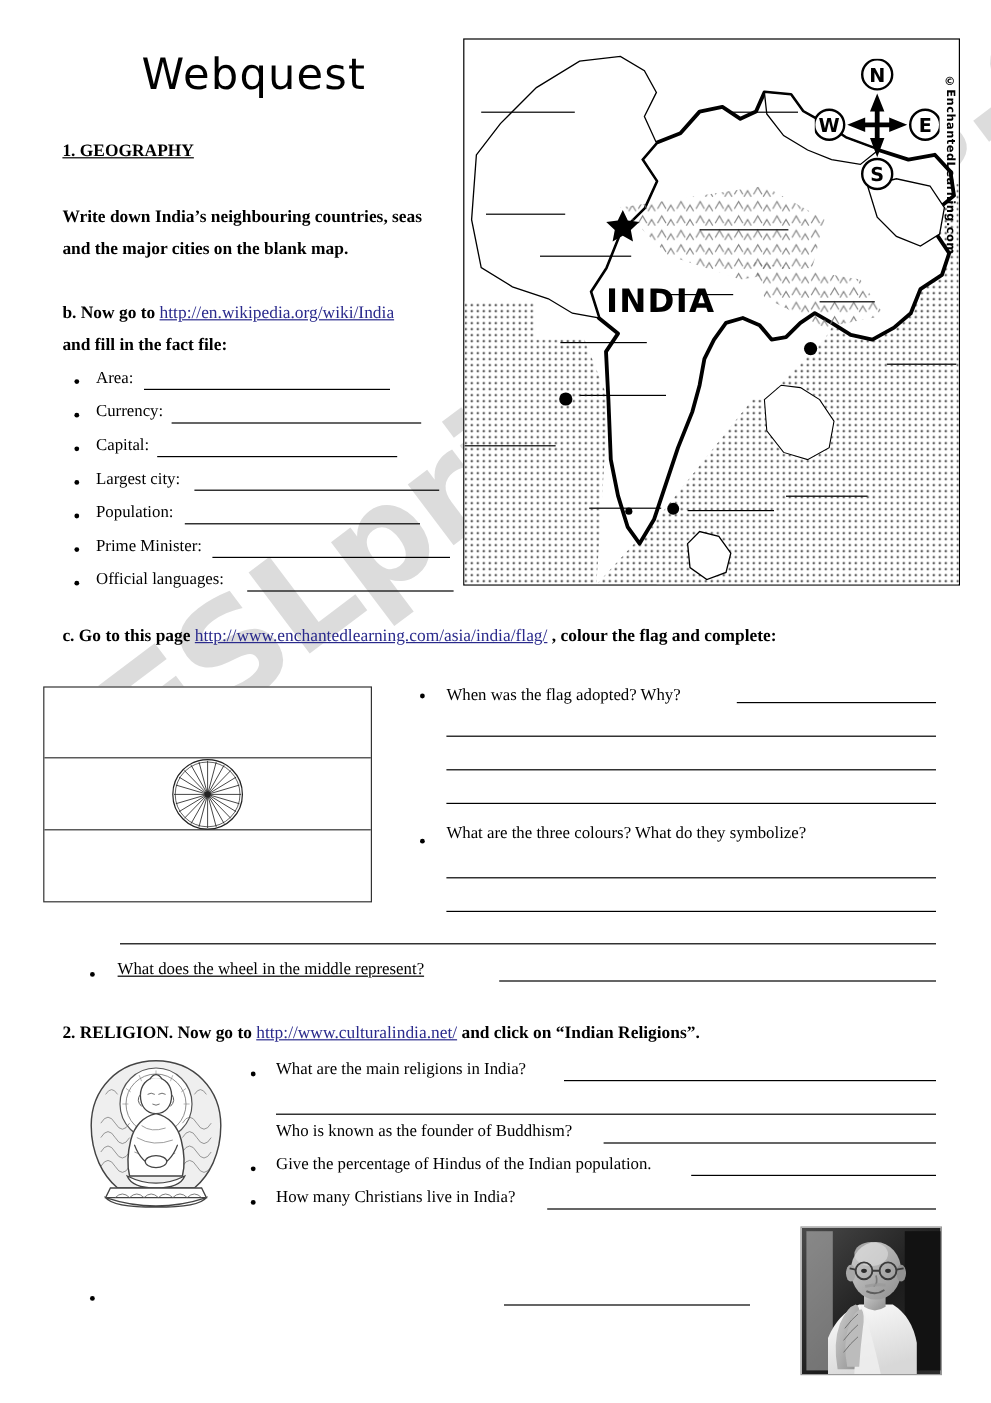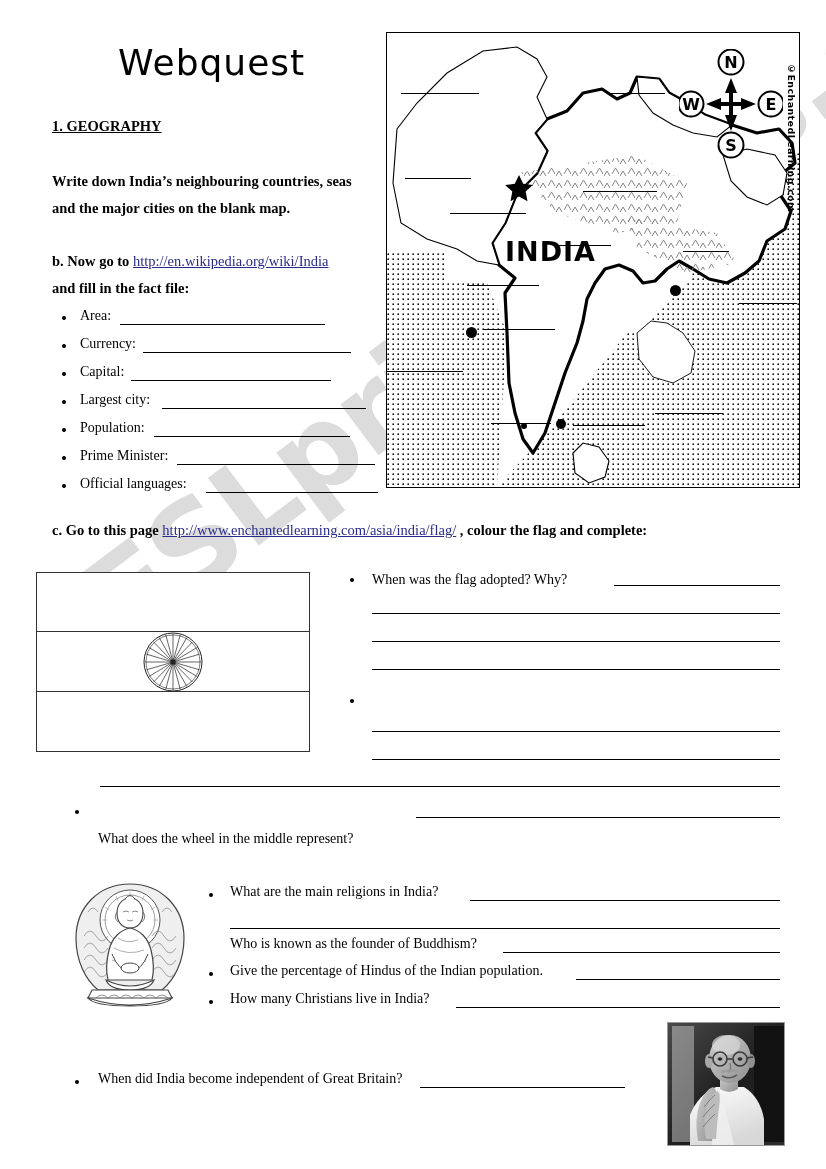--- a/index.html
+++ b/index.html
@@ -355,29 +355,33 @@
   </div>
 
   <div class="bullet" style="left:350px; top:578px;"></div>
   <div class="abs q" style="left:372px; top:572px;">When was the flag adopted? Why?</div>
   <div class="rule" style="left:614px; top:585px; width:166px;"></div>
   <div class="rule" style="left:372px; top:613px; width:408px;"></div>
   <div class="rule" style="left:372px; top:641px; width:408px;"></div>
   <div class="rule" style="left:372px; top:669px; width:408px;"></div>
 
   <div class="bullet" style="left:350px; top:699px;"></div>
+  <div class="abs q" style="left:372px; top:687px;">What are the three colours? What do they symbolize?</div>
   <div class="rule" style="left:372px; top:731px; width:408px;"></div>
   <div class="rule" style="left:372px; top:759px; width:408px;"></div>
 
   <div class="rule" style="left:100px; top:786px; width:680px;"></div>
 
   <div class="bullet" style="left:75px; top:810px;"></div>
-  <div class="abs q" style="left:98px; top:831px;">What does the wheel in the middle represent?</div>
+  <div class="abs q" style="left:98px; top:801px;text-decoration:underline;">What does the wheel in the middle represent?</div>
   <div class="rule" style="left:416px; top:817px; width:364px;"></div>
 
+  <div class="abs sec-head" style="left:52px; top:853px;">
+    <span>2. RELIGION. Now go to </span><a class="link" href="#">http://www.culturalindia.net/</a><span> and click on “Indian Religions”.</span>
+  </div>
 
   <div id="buddha">
     <svg width="136" height="128" viewBox="0 0 136 128">
       <g stroke="#333" fill="none">
 
         <path d="M68,4 C100,4 122,28 122,58 C122,82 112,100 100,110 L36,110
                  C24,100 14,82 14,58 C14,28 36,4 68,4 Z" fill="#efefef" stroke="#444" stroke-width="1.2"></path>
 
         <circle cx="68" cy="40" r="30" fill="#fff" stroke="#555" stroke-width="1"></circle>
         <circle cx="68" cy="40" r="25" fill="#fff" stroke="#777" stroke-width="0.7"></circle>
@@ -455,21 +459,20 @@
   <div class="bullet" style="left:209px; top:972px;"></div>
   <div class="abs q" style="left:230px; top:963px;">Give the percentage of Hindus of the Indian population.</div>
   <div class="rule" style="left:576px; top:979px; width:204px;"></div>
 
   <div class="bullet" style="left:209px; top:1000px;"></div>
   <div class="abs q" style="left:230px; top:991px;">How many Christians live in India?</div>
   <div class="rule" style="left:456px; top:1007px; width:324px;"></div>
 
 
   <div class="bullet" style="left:75px; top:1080px;"></div>
-  <div class="abs q" style="left:98px; top:1071px;">When did India become independent of Great Britain?</div>
   <div class="rule" style="left:420px; top:1087px; width:205px;"></div>
 
   <div id="gandhi">
     <svg width="116" height="122" viewBox="0 0 116 122">
       <defs>
         <linearGradient id="bgdk" x1="0" y1="0" x2="1" y2="1">
           <stop offset="0%" stop-color="#4a4a4a"></stop>
           <stop offset="55%" stop-color="#1d1d1d"></stop>
           <stop offset="100%" stop-color="#2e2e2e"></stop>
         </linearGradient>

